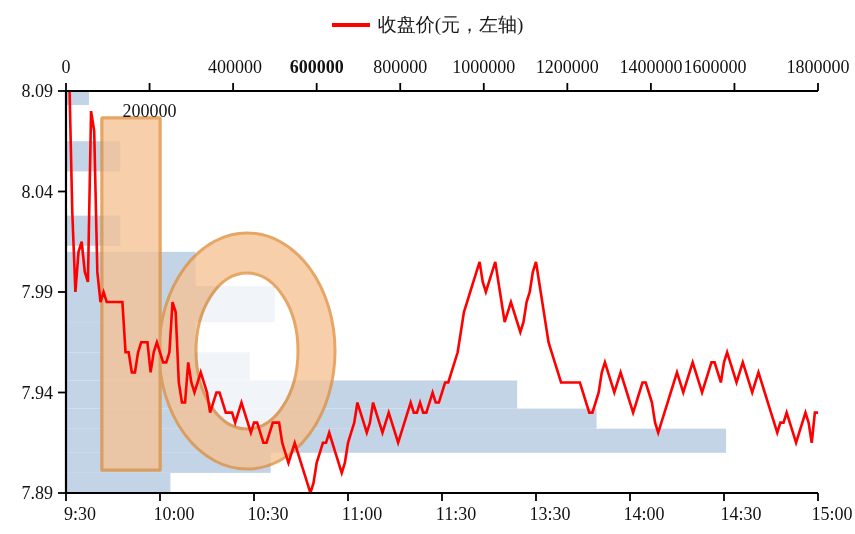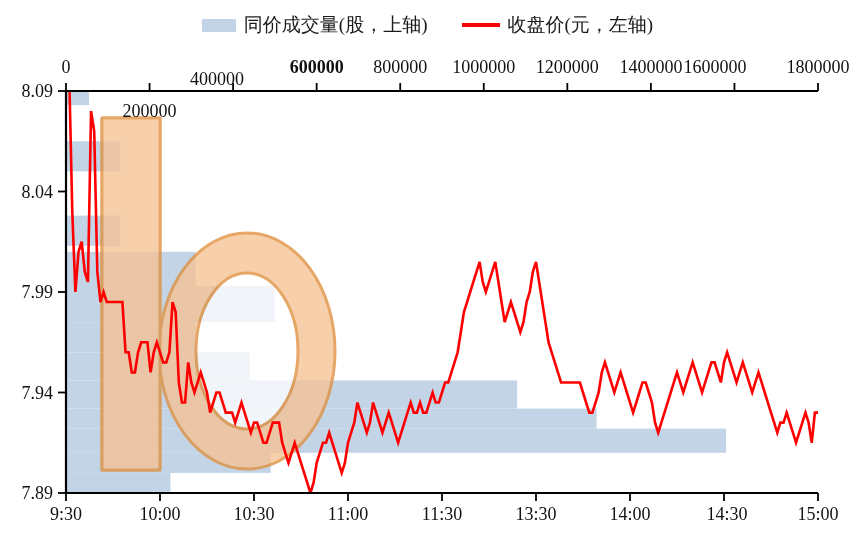--- a/index.html
+++ b/index.html
@@ -56,34 +56,30 @@
     white-space: nowrap;
   }
   .axis-label {
     position: absolute;
     font-size: 18px;
     color: #111111;
     white-space: nowrap;
     font-family: "Liberation Serif", "DejaVu Serif", serif;
   }
   .top-tick-label { transform: translateX(-50%); }
-  .bottom-tick-label { transform: translateX(-50%); }
+  .bottom-tick-label { transform: translateX(-50%); margin-left: 14px; }
   .y-tick-label { transform: translateY(-50%); text-align: right; }
   svg { display: block; }
 </style>
 </head>
 <body>
 
 <div id="chart-root">
 
   <div class="legend">
-    <div class="legend-item">
-      <span class="legend-swatch-bar"></span>
-      <span class="legend-label">同价成交量(股，上轴)</span>
-    </div>
     <div class="legend-item">
       <span class="legend-swatch-line"></span>
       <span class="legend-label">收盘价(元，左轴)</span>
     </div>
   </div>
 
   <svg id="plot" width="855" height="534">
     <defs>
       <clipPath id="plotclip">
           <rect x="66" y="91" width="752" height="402"></rect>
@@ -142,21 +138,21 @@
         <line x1="536" y1="493" x2="536" y2="501" stroke="#000000" stroke-width="1.8"></line>
         <line x1="630" y1="493" x2="630" y2="501" stroke="#000000" stroke-width="1.8"></line>
         <line x1="724" y1="493" x2="724" y2="501" stroke="#000000" stroke-width="1.8"></line>
         <line x1="818" y1="493" x2="818" y2="501" stroke="#000000" stroke-width="1.8"></line>
       </g>
   </svg>
 
   <div id="labels-layer">
       <div class="axis-label top-tick-label" style="left: 66px; top: 57px;">0</div>
       <div class="axis-label top-tick-label" style="left: 149.556px; top: 57px; margin-top: 44px;">200000</div>
-      <div class="axis-label top-tick-label" style="left: 217px; top: 57px; margin-top: 12px;">400000</div>
+      <div class="axis-label top-tick-label" style="left: 235px; top: 57px;">400000</div>
       <div class="axis-label top-tick-label" style="left: 316.667px; top: 57px; font-weight: bold;">600000</div>
       <div class="axis-label top-tick-label" style="left: 400.222px; top: 57px;">800000</div>
       <div class="axis-label top-tick-label" style="left: 483.778px; top: 57px;">1000000</div>
       <div class="axis-label top-tick-label" style="left: 567.333px; top: 57px;">1200000</div>
       <div class="axis-label top-tick-label" style="left: 650.889px; top: 57px;">1400000</div>
       <div class="axis-label top-tick-label" style="left: 715px; top: 57px;">1600000</div>
       <div class="axis-label top-tick-label" style="left: 818px; top: 57px;">1800000</div>
       <div class="axis-label y-tick-label" style="left: 53px; top: 91px; transform: translate(-100%, -50%);">8.09</div>
       <div class="axis-label y-tick-label" style="left: 53px; top: 191.5px; transform: translate(-100%, -50%);">8.04</div>
       <div class="axis-label y-tick-label" style="left: 53px; top: 292px; transform: translate(-100%, -50%);">7.99</div>

